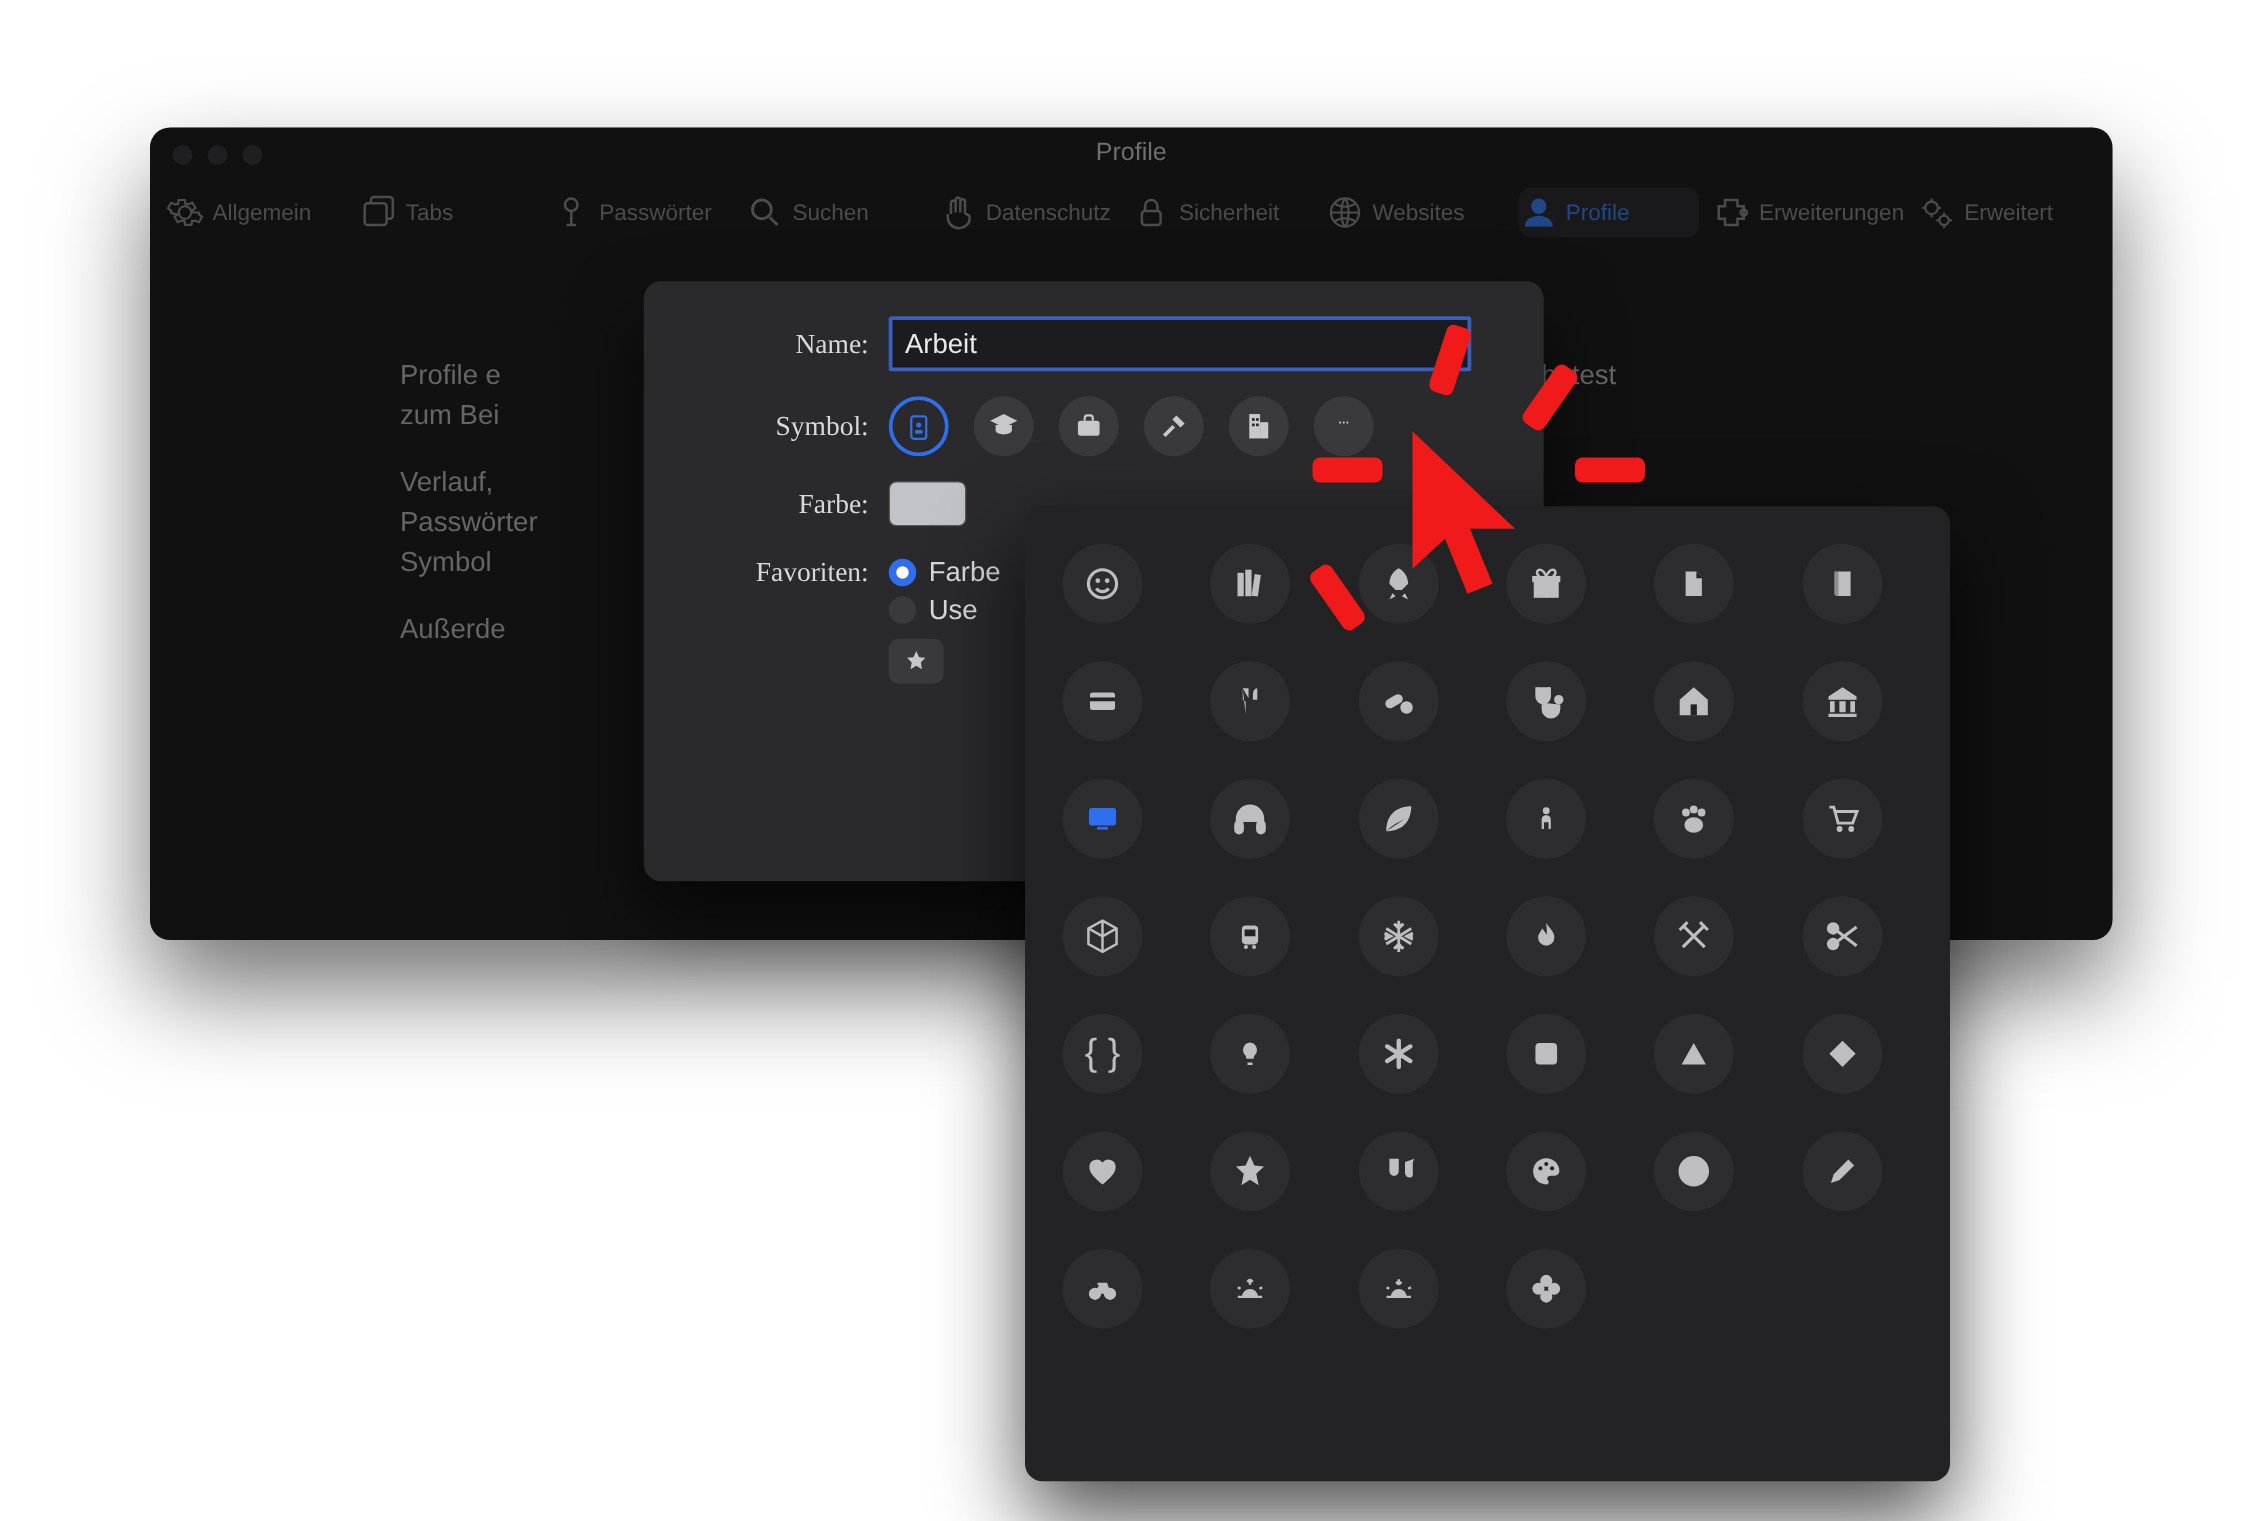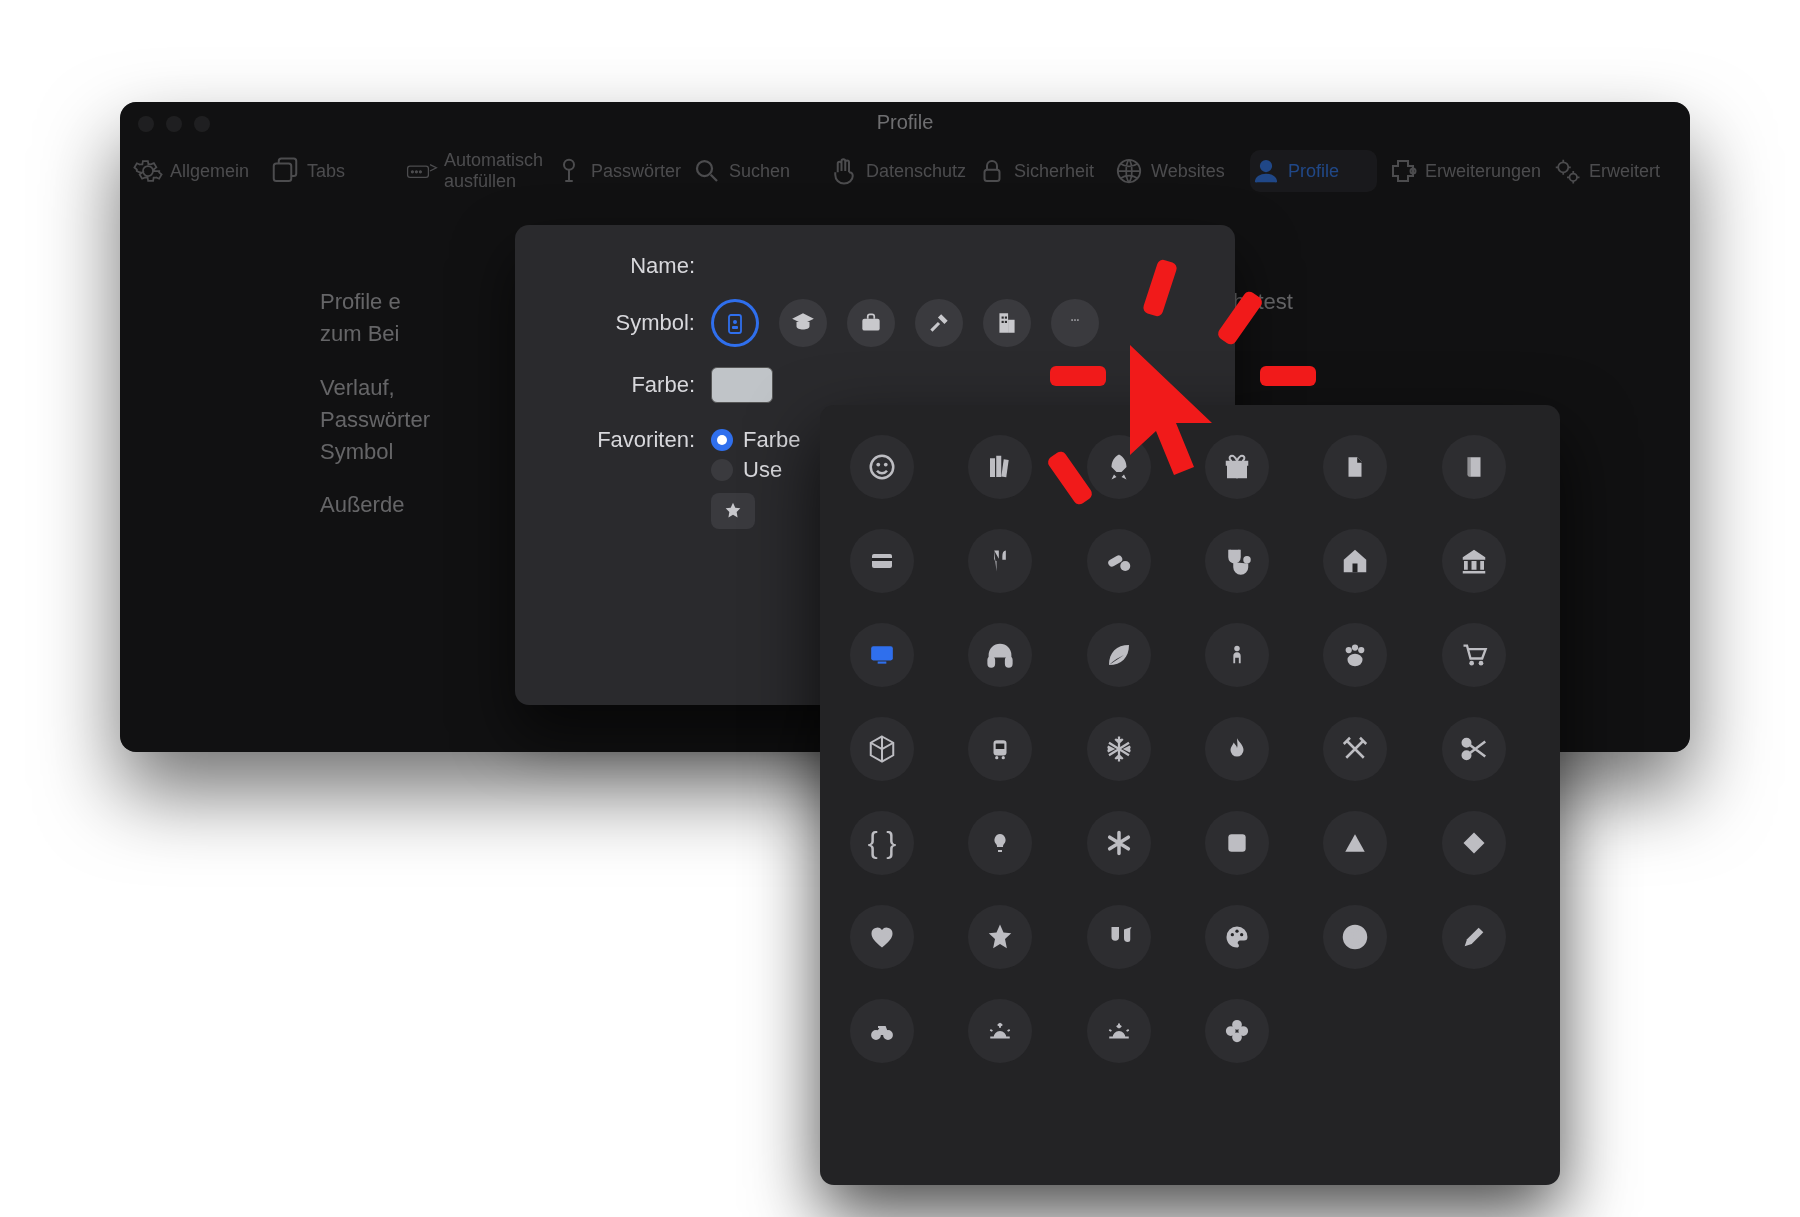--- a/index.html
+++ b/index.html
@@ -28,21 +28,21 @@
   .content{padding:80px 200px;font-size:22px;line-height:1.45;color:#b8b8bc;}
   .content p{margin:0 0 22px 0;}
 
   
   .sheet{
     position:absolute;left:515px;top:225px;width:720px;height:480px;
     background:#2a2a2d;border-radius:14px;box-shadow:0 30px 60px rgba(0,0,0,.6);
     z-index:10;color:#d8d8dc;
   }
   .sheet-row{display:flex;align-items:center;padding:10px 30px;}
-  .sheet-label{width:150px;text-align:right;padding-right:16px;font-size:22px;color:#d8d8dc;}
+  .sheet-label{width:150px;text-align:right;padding-right:16px;font-size:22px;color:#d8d8dc;font-family:Liberation Serif, serif;}
   .sheet-field{flex:1;}
   input.text{
     width:440px;height:38px;background:#1c1c1e;border:3px solid #3b5fbf;border-radius:2px;
     color:#e8e8ea;font-size:22px;padding:0 10px;outline:none;
   }
   .symbol-row{display:flex;gap:20px;align-items:center;}
   .sym-btn{width:48px;height:48px;border-radius:50%;background:#3a3a3e;display:flex;align-items:center;justify-content:center;}
   .sym-btn svg,.sym-btn .g{fill:#c8c8cc;}
   .sym-btn.selected{background:transparent;box-shadow:inset 0 0 0 3px #2f6fed;}
   .sym-btn.selected svg{fill:#2f6fed;}
@@ -105,32 +105,20 @@
     <div class="tbitem">
       <span class="ic">
         <svg viewBox="0 0 24 24" width="30" height="30" fill="none" stroke-width="1.6">
               <rect x="3" y="6" width="14" height="14" rx="2"></rect>
               <path d="M7 6V4a2 2 0 012-2h10a2 2 0 012 2v10a2 2 0 01-2 2h-2"></path>
             </svg>
       </span>
       <span class="lbl">Tabs</span>
     </div>
 
-    <div class="tbitem">
-      <span class="ic">
-        <svg viewBox="0 0 40 24" width="40" height="26" fill="none" stroke-width="1.6">
-              <rect x="2" y="6" width="26" height="14" rx="3"></rect>
-              <circle cx="8" cy="13" r="1.2" fill="#8a8a8e"></circle>
-              <circle cx="13" cy="13" r="1.2" fill="#8a8a8e"></circle>
-              <circle cx="18" cy="13" r="1.2" fill="#8a8a8e"></circle>
-              <path d="M30 4l8 4-8 4"></path>
-            </svg>
-      </span>
-      <span class="lbl">Automatisch ausfüllen</span>
-    </div>
 
     <div class="tbitem">
       <span class="ic">
         <svg viewBox="0 0 24 24" width="30" height="30" fill="none" stroke-width="1.6">
               <circle cx="12" cy="7" r="4"></circle>
               <path d="M12 11v9m-3 0h6"></path>
             </svg>
       </span>
       <span class="lbl">Passwörter</span>
     </div>
@@ -222,20 +210,23 @@
     <p><span>Außerde</span></p>
   </div>
 
   <div class="dim-overlay"></div>
 </div>
 
 <div class="sheet">
   <div style="height:18px"></div>
   <div class="sheet-row">
     <div class="sheet-label">Name:</div>
+    <div class="sheet-field">
+      <input class="text" value="Arbeit" style="">
+    </div>
   </div>
 
   <div class="sheet-row">
     <div class="sheet-label">Symbol:</div>
     <div class="sheet-field symbol-row">
       <div class="sym-btn selected">
         <svg viewBox="0 0 24 24" width="24" height="28">
               <rect x="6" y="4" width="12" height="18" rx="2" fill="none" stroke="#2f6fed" stroke-width="1.8"></rect>
               <circle cx="12" cy="11" r="2" fill="#2f6fed"></circle>
               <rect x="9" y="15" width="6" height="3" rx="1" fill="#2f6fed"></rect>

